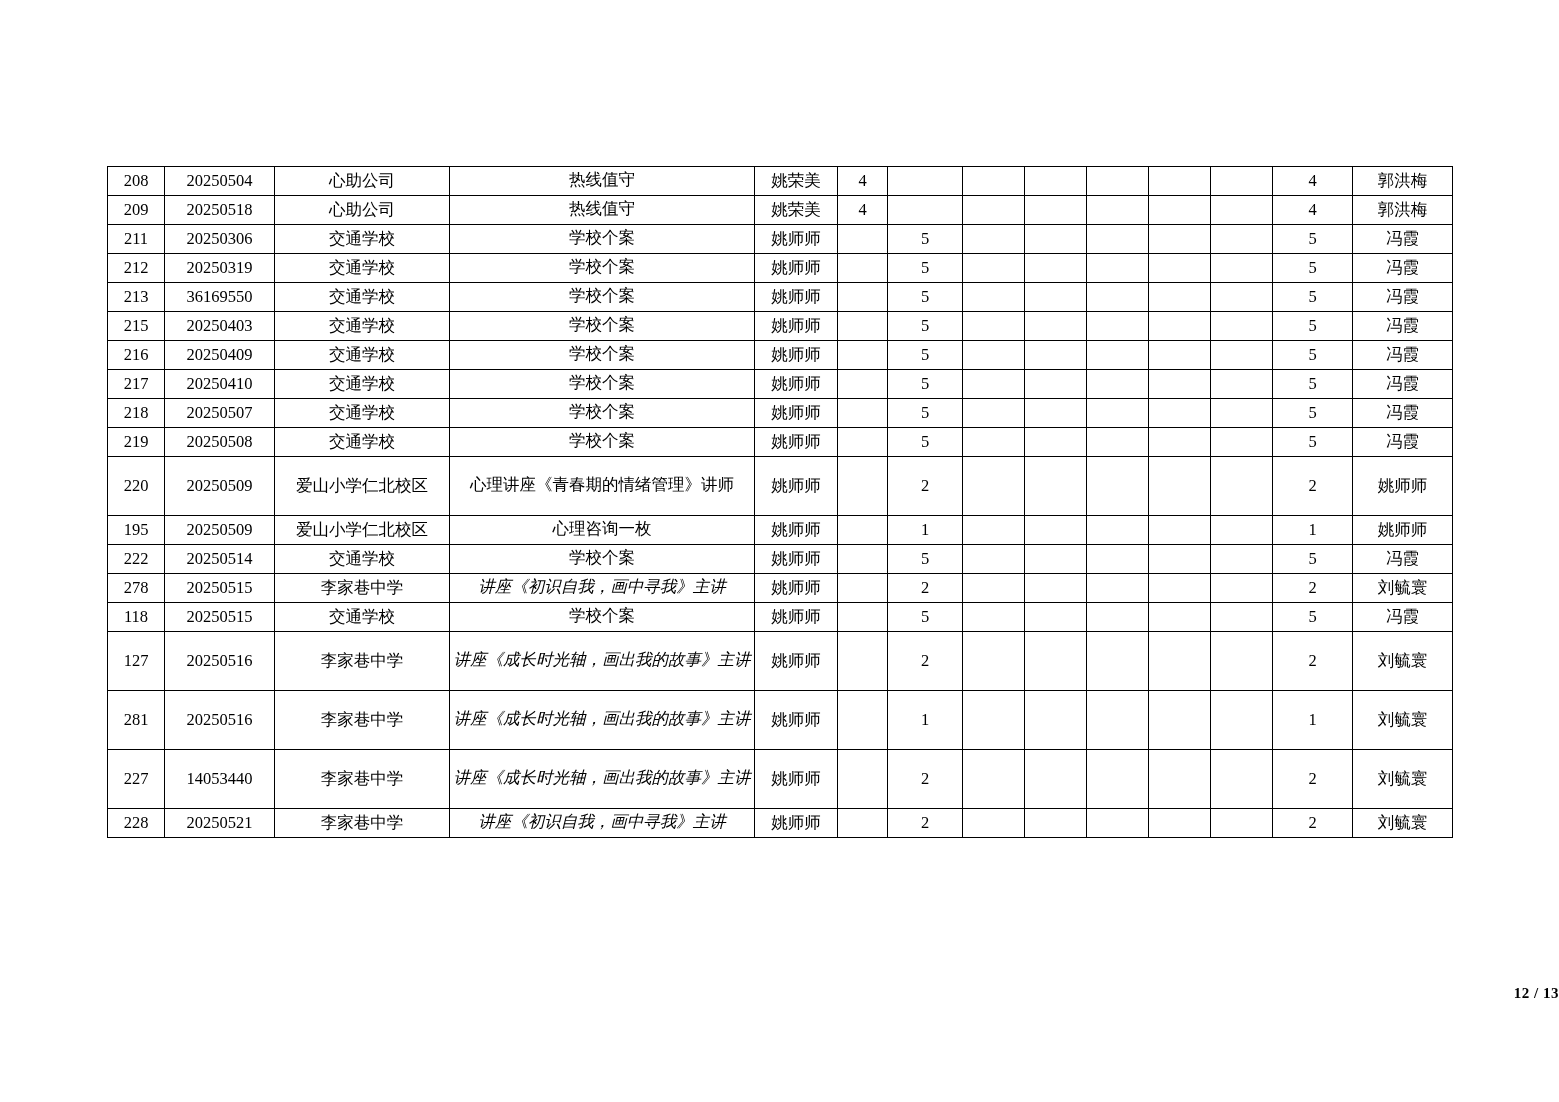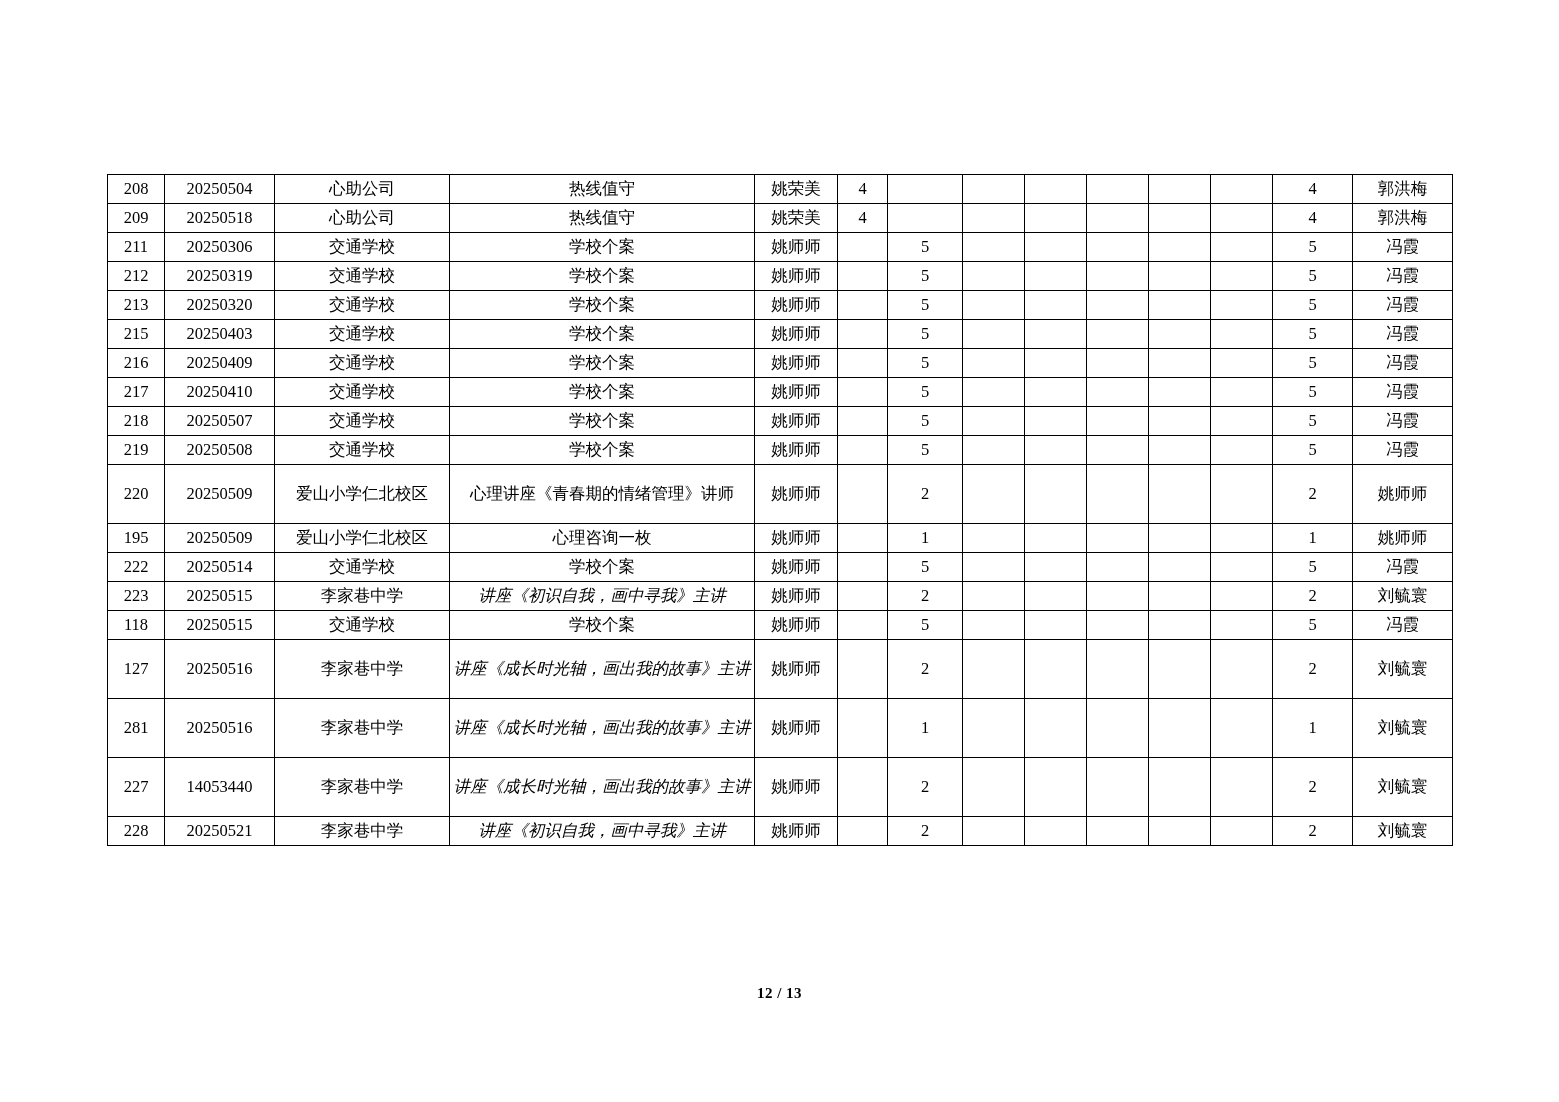--- a/index.html
+++ b/index.html
@@ -19,21 +19,21 @@
     position: absolute;
     left: 0;
     top: 0;
     width: 1559px;
     height: 1102px;
     background: #ffffff;
   }
   .table-wrap {
     position: absolute;
     left: 107px;
-    top: 174px;
+    top: 166px;
     width: 1345px;
   }
   table.doc-table {
     border-collapse: collapse;
     table-layout: fixed;
     width: 1345px;
   }
   table.doc-table td {
     border: 1px solid #000000;
     padding: 0 2px;
@@ -55,35 +55,35 @@
   col.c-n2      { width: 75px; }
   col.c-n3      { width: 62px; }
   col.c-n4      { width: 62px; }
   col.c-n5      { width: 62px; }
   col.c-n6      { width: 62px; }
   col.c-n7      { width: 62px; }
   col.c-total   { width: 80px; }
   col.c-name    { width: 100px; }
 
   td.item-cell {
-    font-family: Liberation Serif, serif;
+    font-family: Liberation Mono, monospace;
     font-style: italic;
   }
   td.plain-item {
     font-style: normal;
   }
   tr.tall td {
     height: 59px;
   }
   .footer {
     position: absolute;
     left: 0;
     top: 985px;
     width: 1559px;
-    text-align: center;
+    text-align: right;
     font-size: 15px;
     font-weight: bold;
     font-family: "Liberation Serif", "DejaVu Serif", serif;
     letter-spacing: 0.5px;
   }
 </style>
 </head>
 <body>
 
 <div class="page">
@@ -166,21 +166,21 @@
             <td></td>
             <td></td>
             <td></td>
             <td></td>
             <td></td>
             <td>5</td>
             <td>冯霞</td>
           </tr>
           <tr>
             <td>213</td>
-            <td>20250320</td>
+            <td>36169550</td>
             <td>交通学校</td>
             <td class="item-cell plain-item">学校个案</td>
             <td>姚师师</td>
             <td></td>
             <td>5</td>
             <td></td>
             <td></td>
             <td></td>
             <td></td>
             <td></td>
@@ -309,21 +309,21 @@
             <td>5</td>
             <td></td>
             <td></td>
             <td></td>
             <td></td>
             <td></td>
             <td>5</td>
             <td>冯霞</td>
           </tr>
           <tr>
-            <td>223</td>
+            <td>278</td>
             <td>20250515</td>
             <td>李家巷中学</td>
             <td class="item-cell">讲座《初识自我，画中寻我》主讲</td>
             <td>姚师师</td>
             <td></td>
             <td>2</td>
             <td></td>
             <td></td>
             <td></td>
             <td></td>

